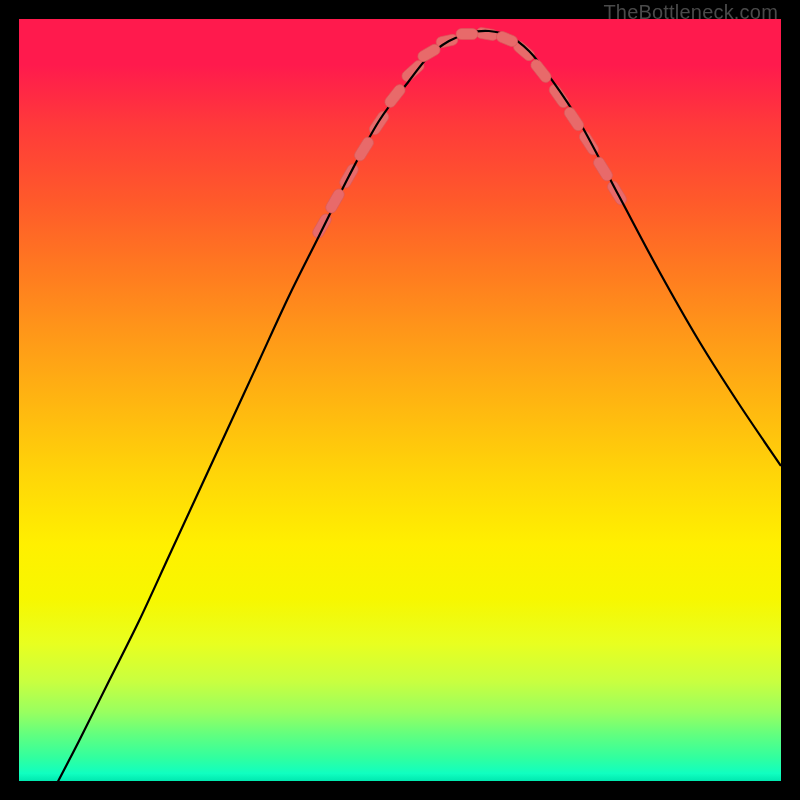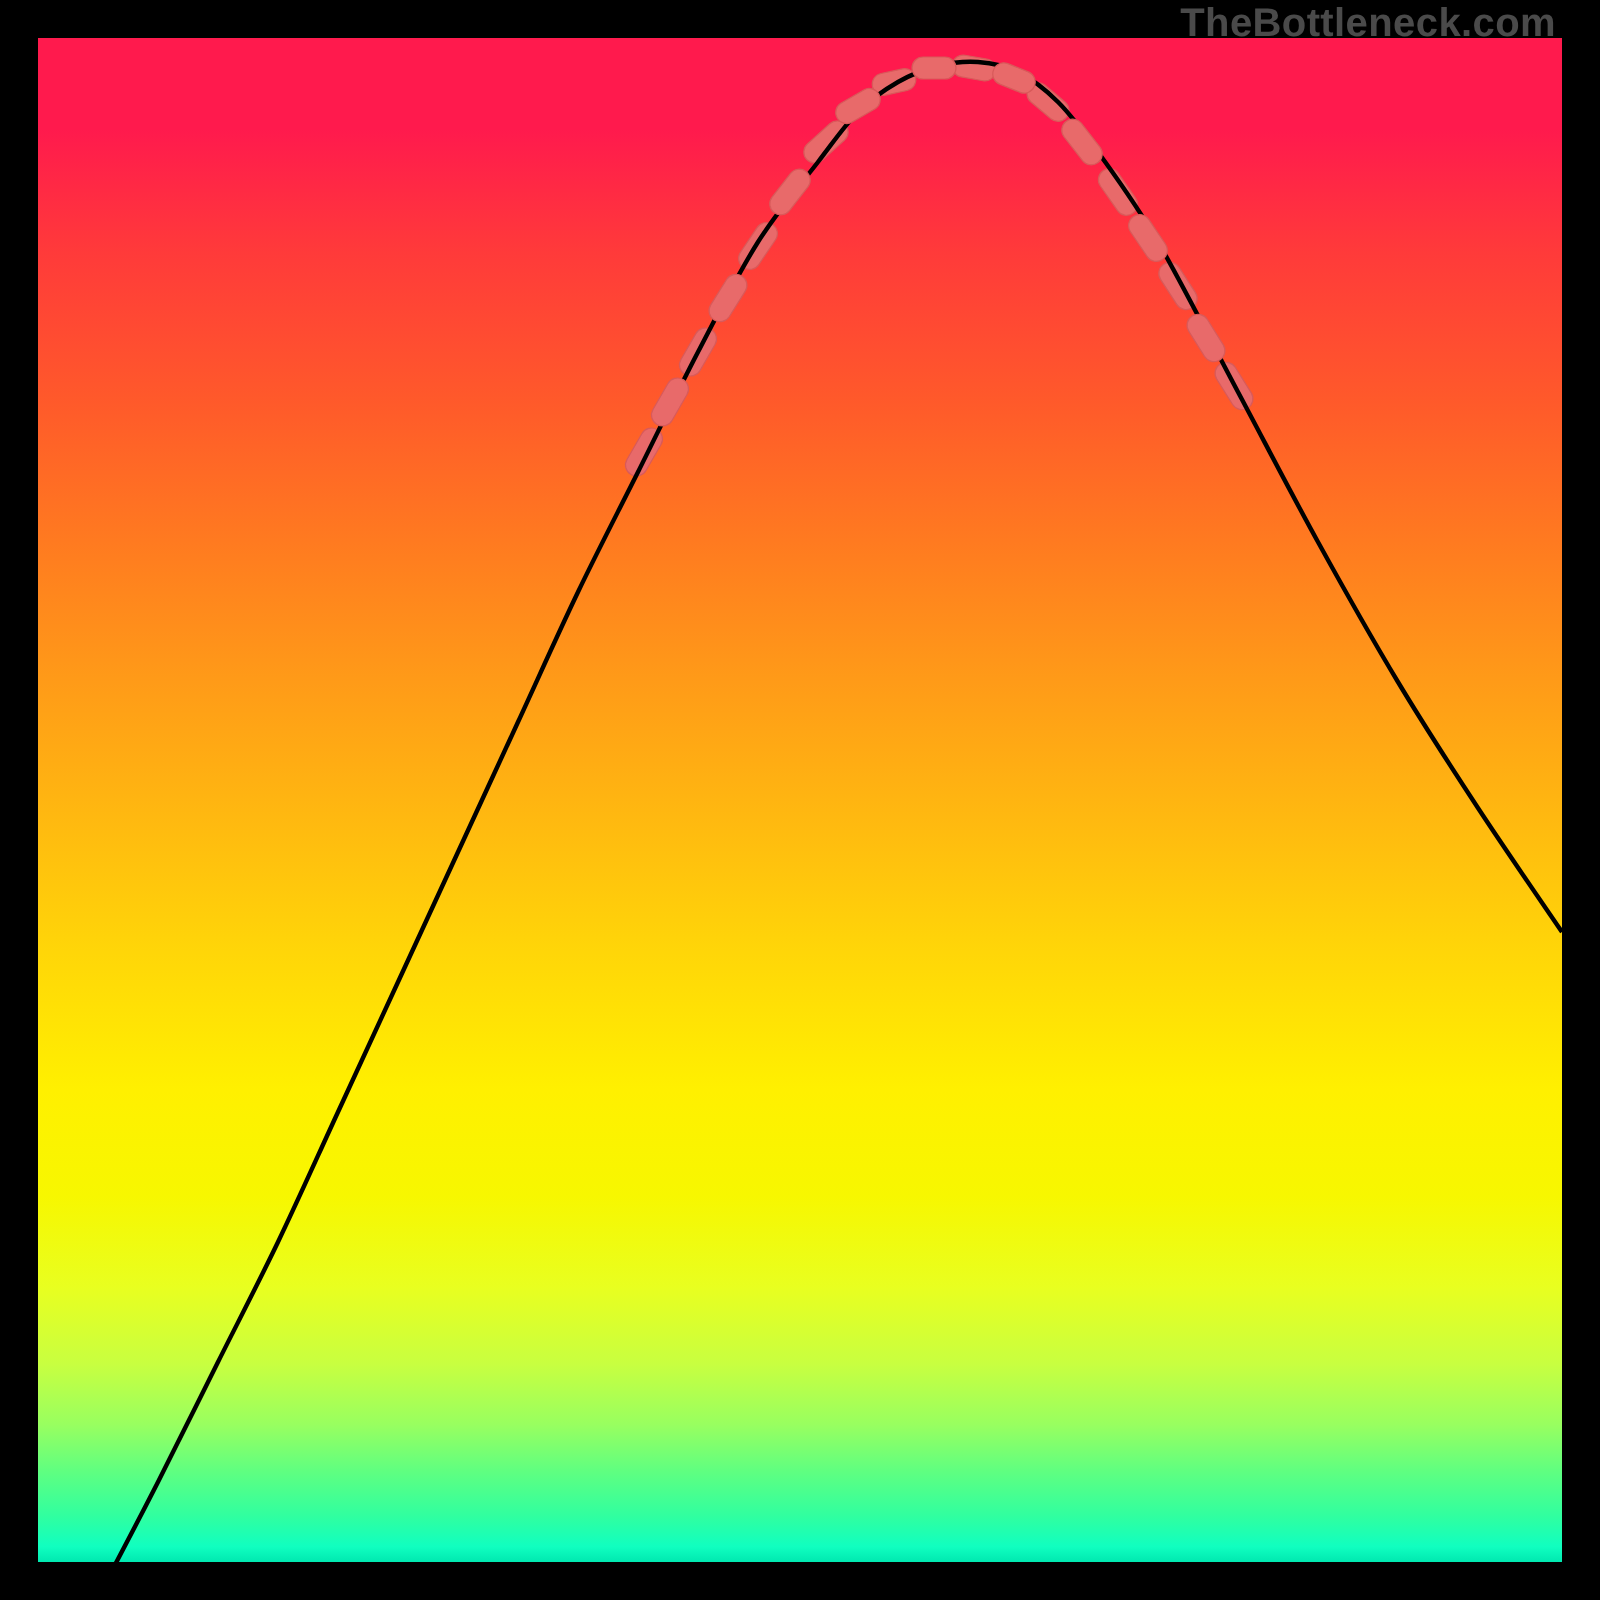--- a/index.html
+++ b/index.html
@@ -42,21 +42,21 @@
       #10ffc0 99%,
       #00e8b0 100%
     );
   }
   .watermark {
     position: absolute;
     top: 1px;
     right: 22px;
     color: #4a4a4a;
     font-size: 20px;
-    font-weight: 700;
+    font-weight: 400;
     letter-spacing: 0.2px;
     user-select: none;
   }
   svg.curve {
     position: absolute;
     inset: 0;
   }
 </style>
 </head>
 <body>

